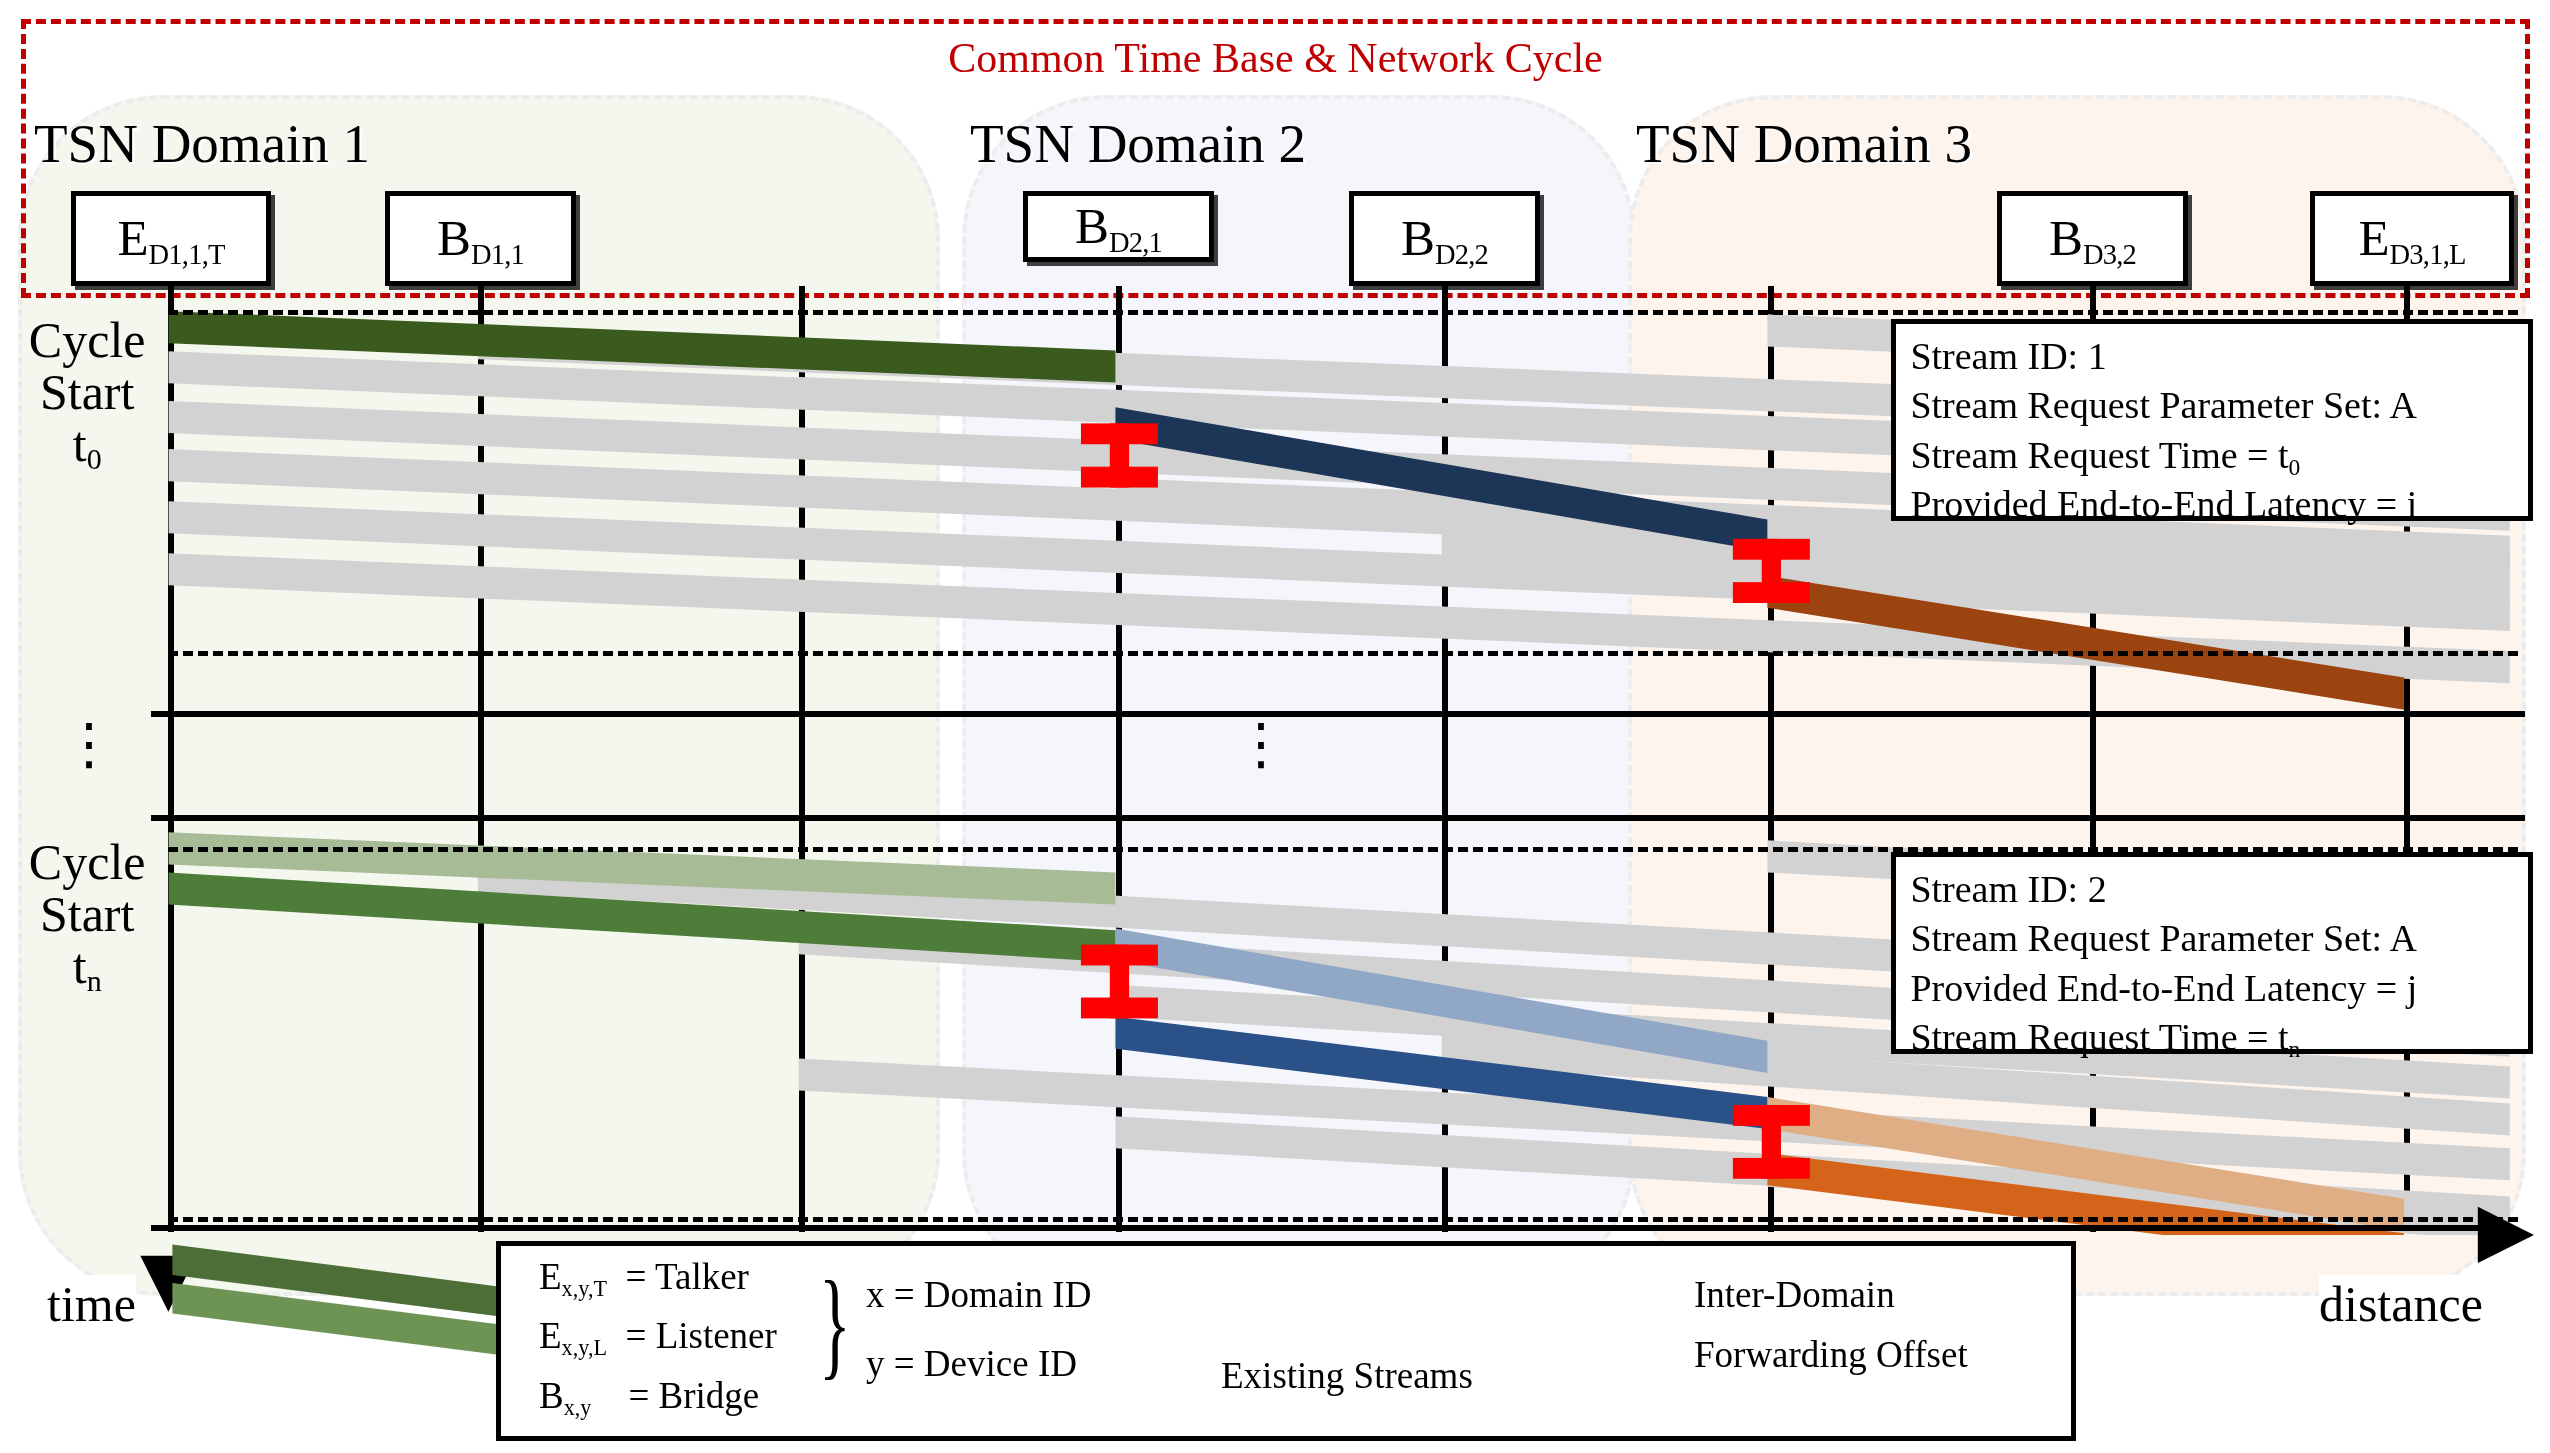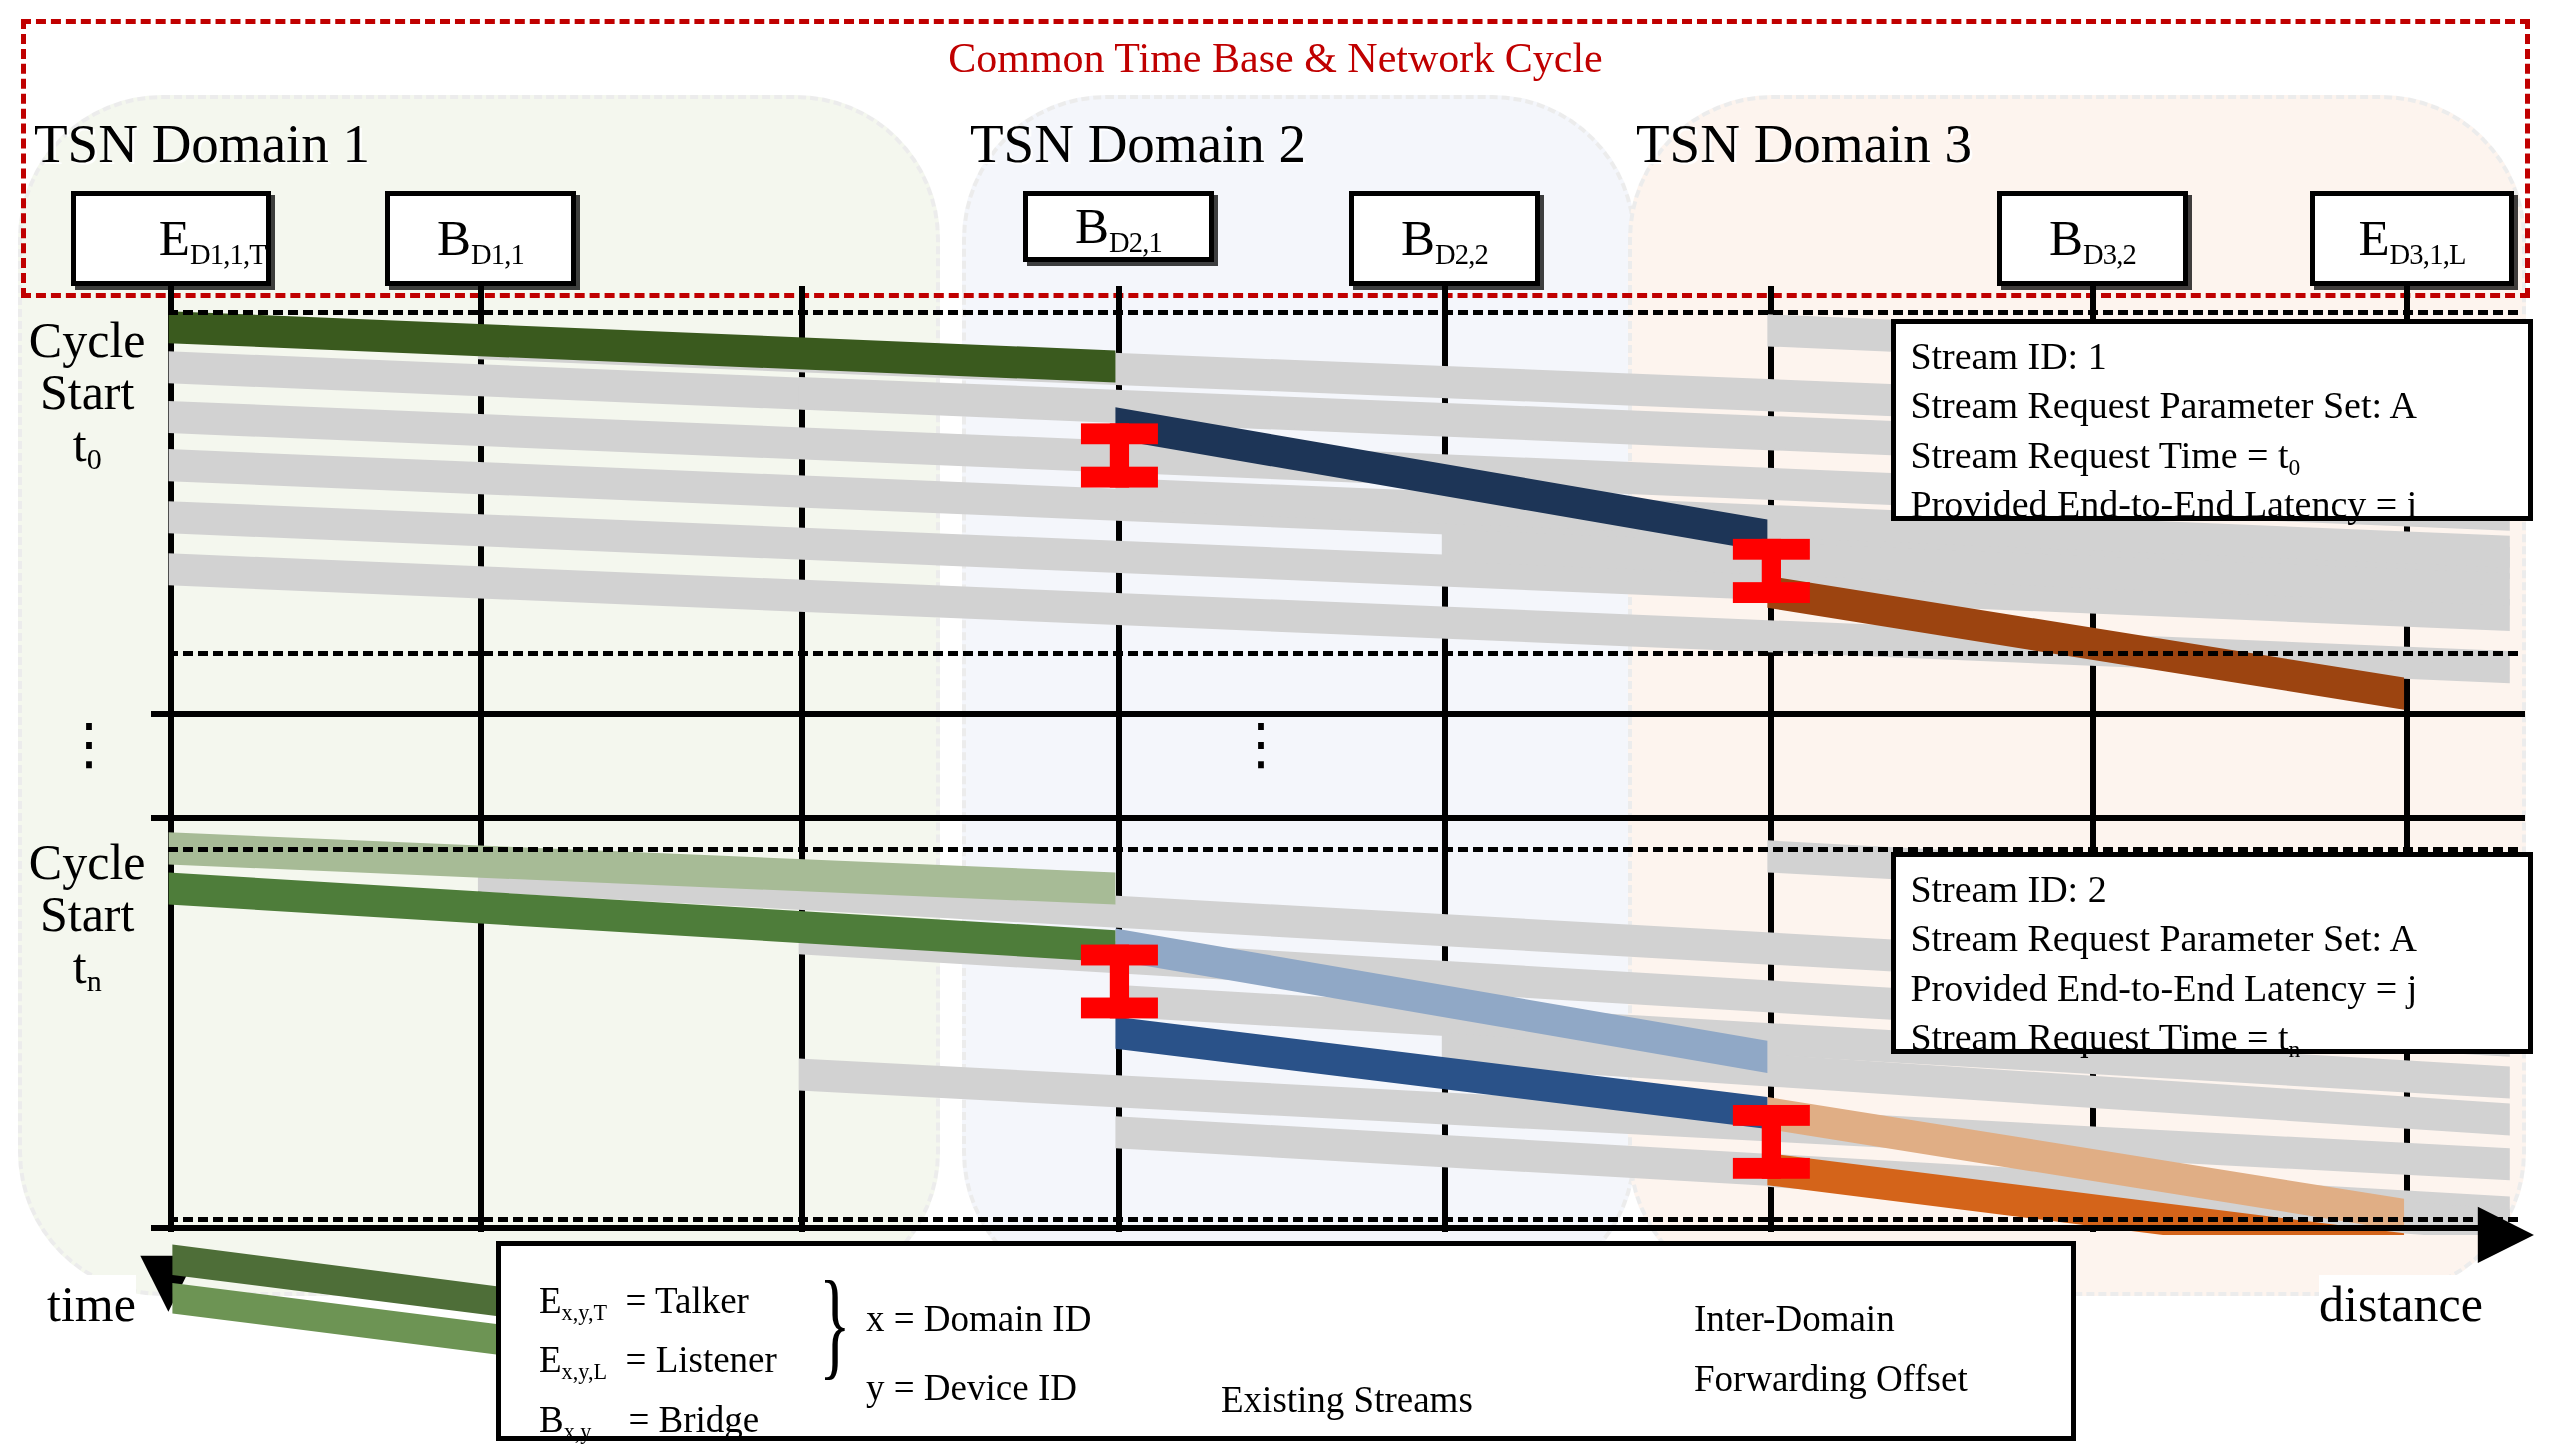--- a/index.html
+++ b/index.html
@@ -37,21 +37,21 @@
   #ribbons{position:absolute;left:0;top:0;width:2550px;height:1453px;}
 
   
   .infobox{position:absolute;background:#fff;border:5.6px solid #000;box-sizing:border-box;
     padding:8px 14.4px;}
   .infobox div{font-size:38px;line-height:1.30;white-space:nowrap;color:#000;}
   .infobox sub{font-size:.62em;vertical-align:baseline;position:relative;top:.3em;}
 
   
   .legend{position:absolute;background:#fff;border:5.6px solid #000;box-sizing:border-box;}
-  .lg-txt{position:absolute;font-size:37px;line-height:1.12;white-space:nowrap;color:#000;margin-top:24px;}
+  .lg-txt{position:absolute;font-size:37px;line-height:1.12;white-space:nowrap;color:#000;}
   .lg-txt sub{font-size:.6em;vertical-align:baseline;position:relative;top:.3em;}
   .brace{position:absolute;font-size:120px;line-height:1;color:#000;transform:scaleX(.55);}
 
   
   .vdots{position:absolute;font-size:56px;line-height:.52;color:#000;text-align:center;}
 </style>
 </head>
 <body>
 
 <div id="stage">
@@ -60,21 +60,21 @@
   <div class="domain-bg" style="left:962px;top:95px;width:674px;height:1201px;background:#f4f6fb;"></div>
   <div class="domain-bg" style="left:1628px;top:95px;width:898px;height:1201px;background:#fdf4ee;"></div>
 
   <div class="ctb-frame" style="left:21px;top:19px;width:2509px;height:279px;"></div>
   <div class="ctb-label" style="left:21px;top:34px;width:2509px;">Common Time Base &amp; Network Cycle</div>
 
   <div class="domain-title" style="left:34px;top:112px;width:890px;">TSN Domain 1</div>
   <div class="domain-title" style="left:970px;top:112px;width:658px;">TSN Domain 2</div>
   <div class="domain-title" style="left:1636px;top:112px;width:882px;">TSN Domain 3</div>
 
-  <div class="node" style="left:71px;top:191px;width:200px;height:95px;justify-content:flex-end;">
+  <div class="node" style="left:71px;top:191px;width:200px;height:95px;">
     <span class="node-lbl"><span>E</span><sub>D1,1,T</sub></span>
   </div>
   <div class="node" style="left:385px;top:191px;width:191px;height:95px;">
     <span class="node-lbl"><span>B</span><sub>D1,1</sub></span>
   </div>
   <div class="node" style="left:1023px;top:191px;width:191px;height:71px;">
     <span class="node-lbl"><span>B</span><sub>D2,1</sub></span>
   </div>
   <div class="node" style="left:1349px;top:191px;width:191px;height:95px;">
     <span class="node-lbl"><span>B</span><sub>D2,2</sub></span>

